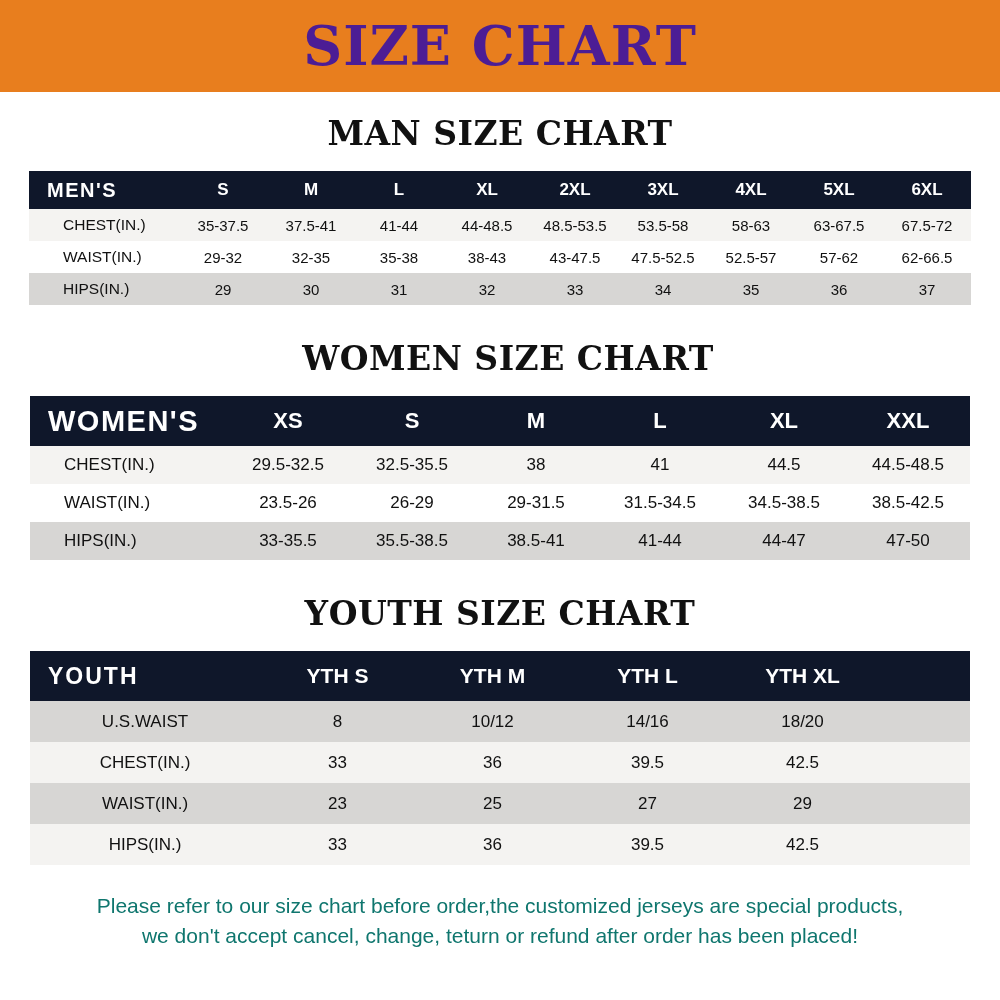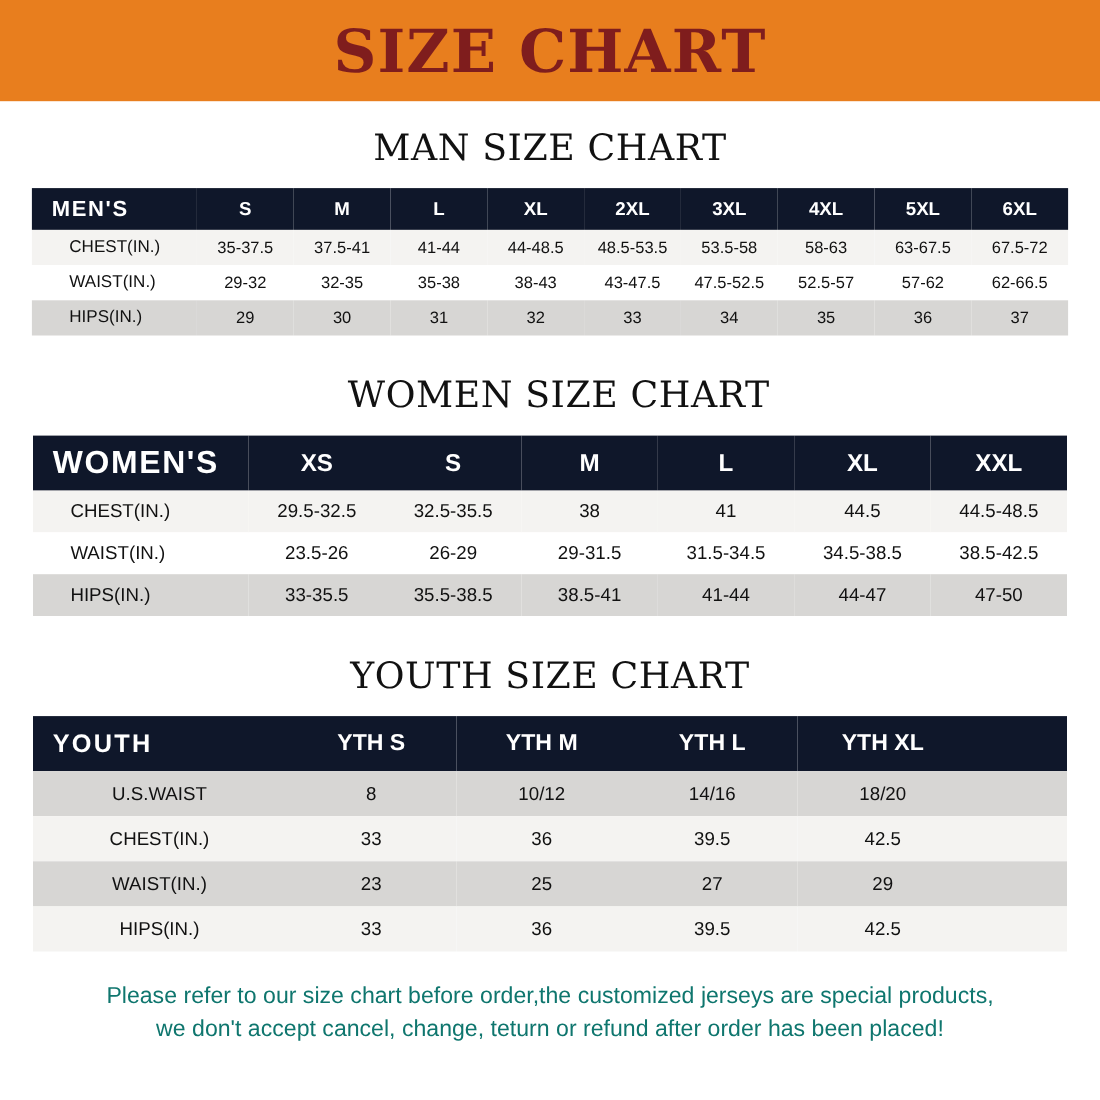--- a/index.html
+++ b/index.html
@@ -28,29 +28,29 @@
     background: #e87e1e;
     display: flex;
     align-items: center;
     justify-content: center;
   }
   .banner-title {
     font-family: "DejaVu Serif", serif;
     font-weight: bold;
     font-size: 54px;
     letter-spacing: 1px;
-    color: #7f1d1d;
+    color: #4c1d95;
     line-height: 1;
     text-align: center;
   }
 
   
   .section-title {
     font-family: "DejaVu Serif", serif;
-    font-weight: normal;
+    font-weight: bold;
     color: #111111;
     text-align: center;
     letter-spacing: 0.5px;
   }
   .title-man   { font-size: 33px; margin: 22px 0 18px 0; }
   .title-women { font-size: 33px; margin: 34px 0 18px 16px; }
   .title-youth { font-size: 33px; margin: 34px 0 18px 0; }
 
   
   table {

